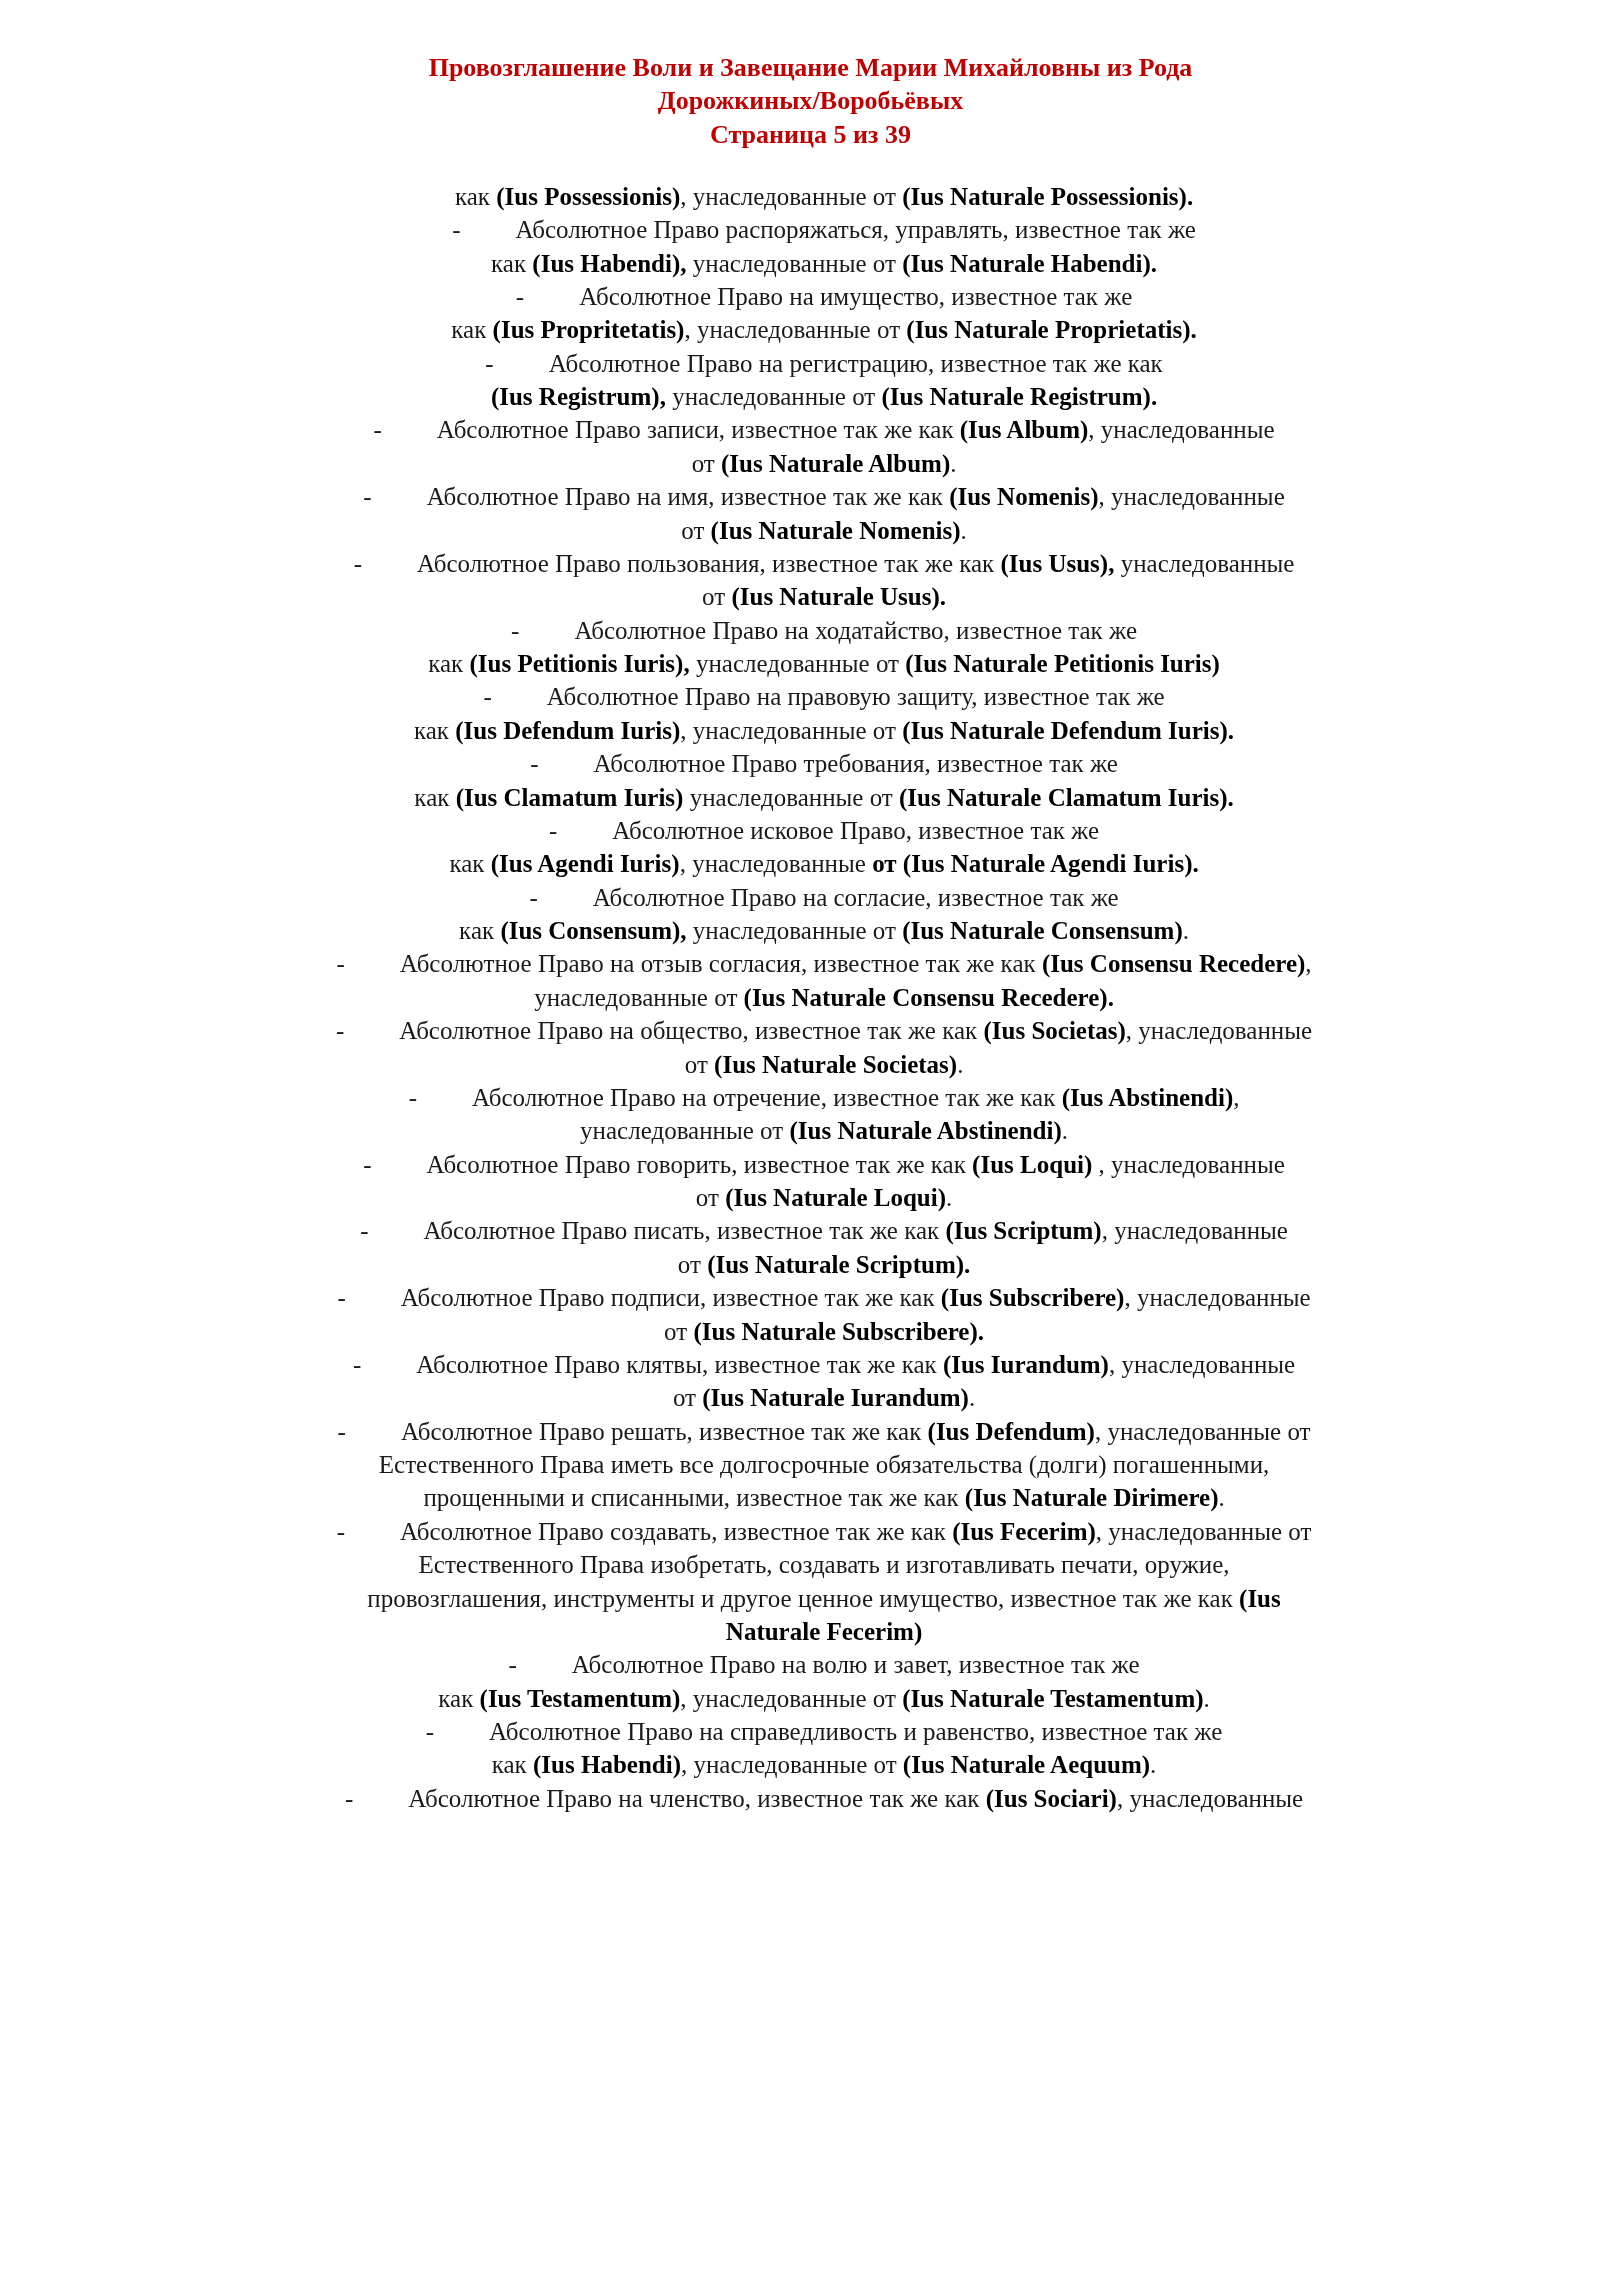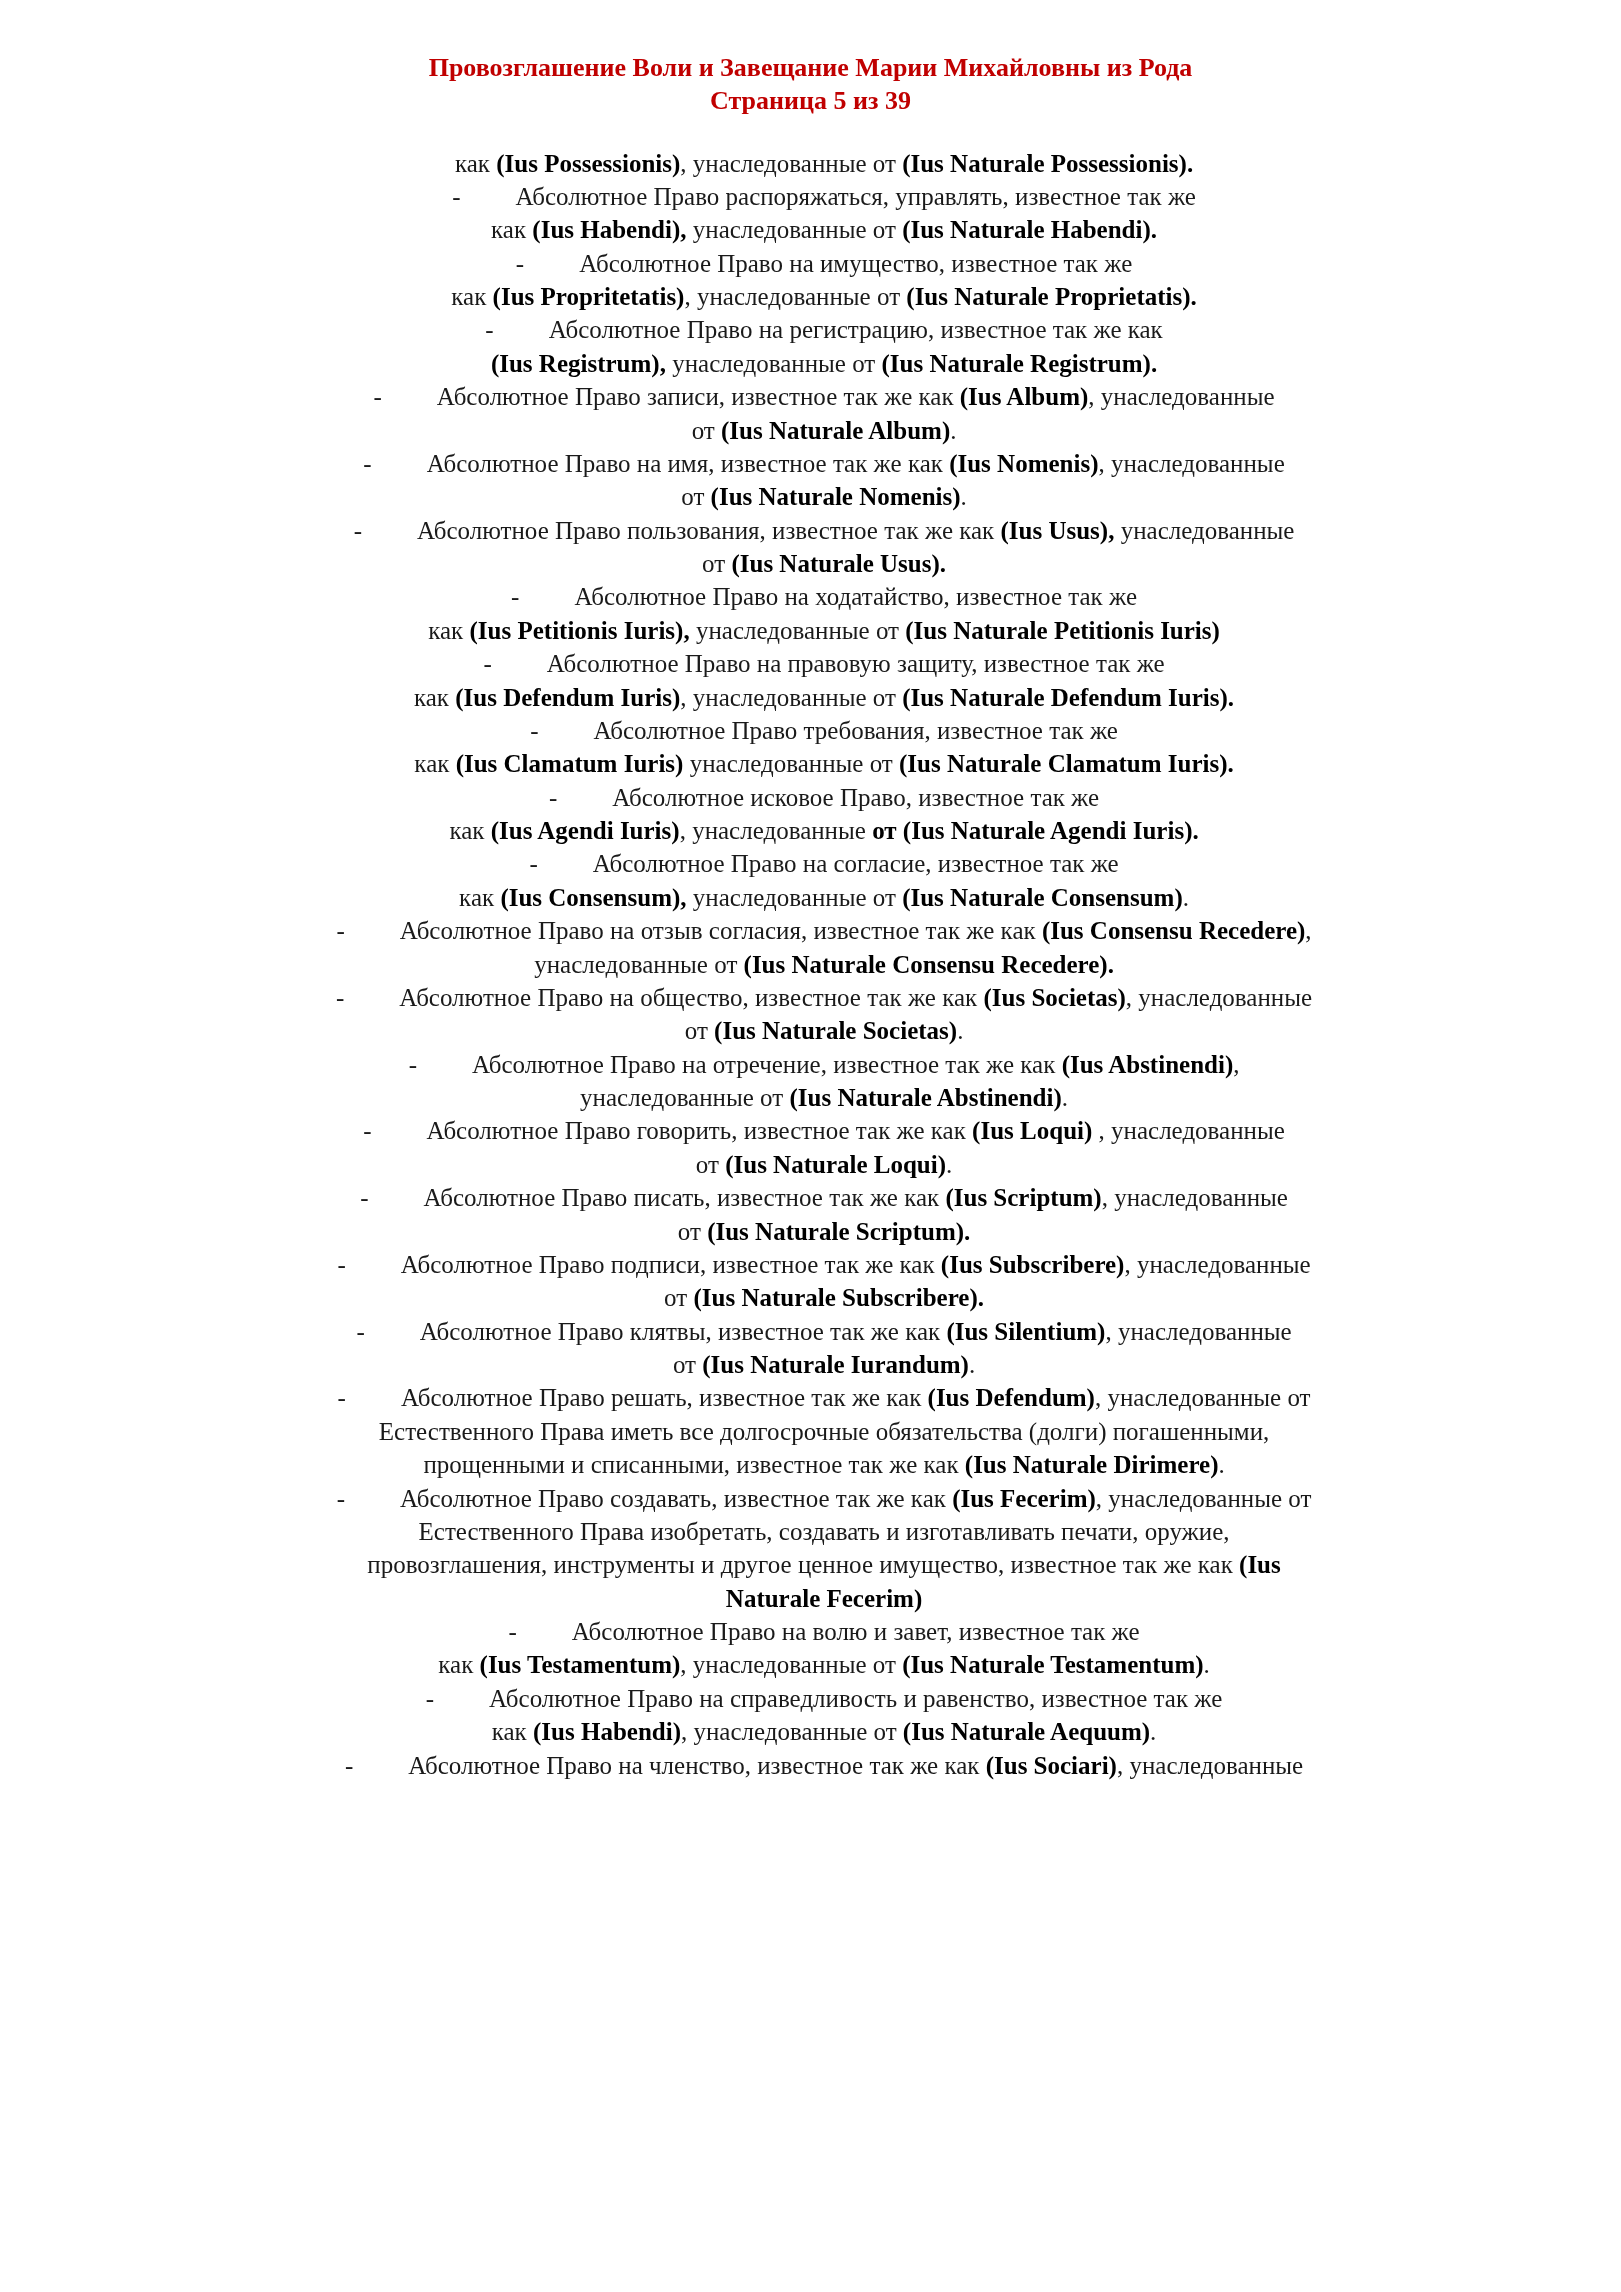--- a/index.html
+++ b/index.html
@@ -54,20 +54,21 @@
     width: 55px;
   }
 </style>
 </head>
 <body>
 
 <div class="page">
 
   <div class="doc-header" style="color: rgb(192, 0, 0);">
     <span class="line">Провозглашение Воли и Завещание Марии Михайловны из Рода</span>
+    <span class="line">Дорожкиных/Воробьёвых</span>
     <span class="line">Страница 5 из 39</span>
   </div>
 
   <div class="body-text">
       <p class="para">как <b>(Ius Possessionis)</b>, унаследованные от <b>(Ius Naturale Possessionis).</b></p>
       <p class="para">-<span class="bullet-dash"></span>Абсолютное Право распоряжаться, управлять, известное так же
 как <b>(Ius Habendi),</b> унаследованные от <b>(Ius Naturale Habendi).</b></p>
       <p class="para">-<span class="bullet-dash"></span>Абсолютное Право на имущество, известное так же
 как <b>(Ius Propritetatis)</b>, унаследованные от <b>(Ius Naturale Proprietatis).</b></p>
       <p class="para">-<span class="bullet-dash"></span>Абсолютное Право на регистрацию, известное так же как
@@ -93,21 +94,21 @@
       <p class="para">-<span class="bullet-dash"></span>Абсолютное Право на общество, известное так же как <b>(Ius Societas)</b>, унаследованные
 от <b>(Ius Naturale Societas)</b>.</p>
       <p class="para">-<span class="bullet-dash"></span>Абсолютное Право на отречение, известное так же как <b>(Ius Abstinendi)</b>,
 унаследованные от <b>(Ius Naturale Abstinendi)</b>.</p>
       <p class="para">-<span class="bullet-dash"></span>Абсолютное Право говорить, известное так же как <b>(Ius Loqui)</b> , унаследованные
 от <b>(Ius Naturale Loqui)</b>.</p>
       <p class="para">-<span class="bullet-dash"></span>Абсолютное Право писать, известное так же как <b>(Ius Scriptum)</b>, унаследованные
 от <b>(Ius Naturale Scriptum).</b></p>
       <p class="para">-<span class="bullet-dash"></span>Абсолютное Право подписи, известное так же как <b>(Ius Subscribere)</b>, унаследованные
 от <b>(Ius Naturale Subscribere).</b></p>
-      <p class="para">-<span class="bullet-dash"></span>Абсолютное Право клятвы, известное так же как <b>(Ius Silentium)</b>, унаследованные
+      <p class="para">-<span class="bullet-dash"></span>Абсолютное Право клятвы, известное так же как <b>(Ius Iurandum)</b>, унаследованные
 от <b>(Ius Naturale Iurandum)</b>.</p>
       <p class="para">-<span class="bullet-dash"></span>Абсолютное Право решать, известное так же как <b>(Ius Defendum)</b>, унаследованные от
 Естественного Права иметь все долгосрочные обязательства (долги) погашенными,
 прощенными и списанными, известное так же как <b>(Ius Naturale Dirimere)</b>.</p>
       <p class="para">-<span class="bullet-dash"></span>Абсолютное Право создавать, известное так же как <b>(Ius Fecerim)</b>, унаследованные от
 Естественного Права изобретать, создавать и изготавливать печати, оружие,
 провозглашения, инструменты и другое ценное имущество, известное так же как <b>(Ius
 Naturale Fecerim)</b></p>
       <p class="para">-<span class="bullet-dash"></span>Абсолютное Право на волю и завет, известное так же
 как <b>(Ius Testamentum)</b>, унаследованные от <b>(Ius Naturale Testamentum)</b>.</p>

